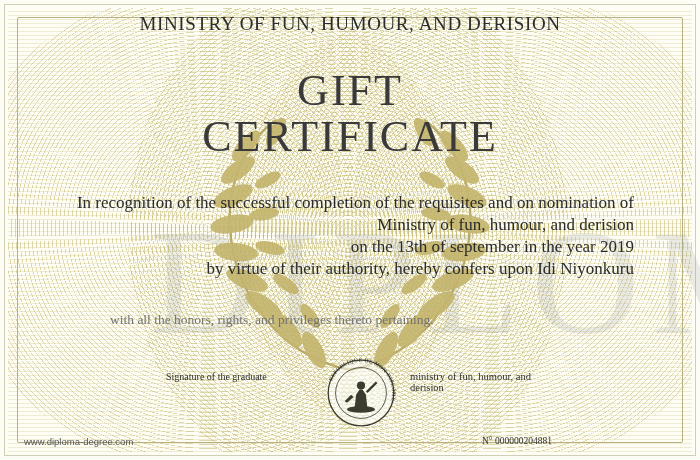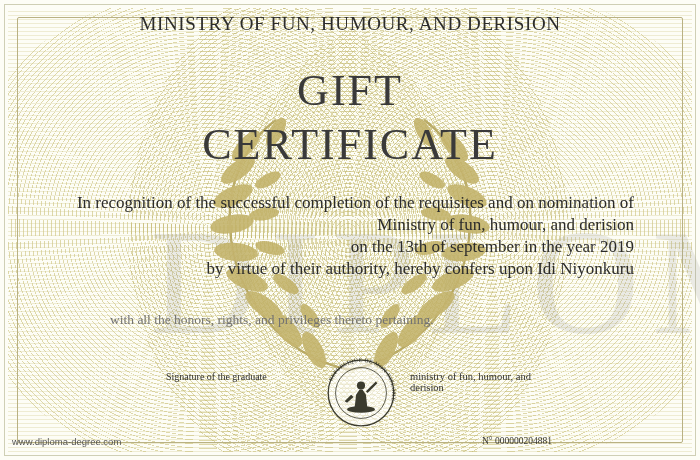--- a/index.html
+++ b/index.html
@@ -74,41 +74,41 @@
   .content{position:absolute;left:0;top:0;width:564px;height:460px;}
   .ministry{
     position:absolute;top:13px;left:0;width:700px;text-align:center;
     font-size:19px;color:#2c2c2c;letter-spacing:.6px;
   }
   .title{
     position:absolute;top:70px;left:0;width:700px;text-align:center;
     color:#3a3a3a;
     font-size:44px;line-height:42px;letter-spacing:2px;
   }
-  .title .l2{display:block;margin-top:12px;}
+  .title .l2{display:block;margin-top:4px;}
   .body{
     position:absolute;left:64px;top:192px;width:570px;
     font-size:17px;line-height:22px;color:#2b2b2b;text-align:right;
   }
   .body .ln{display:block;white-space:nowrap;}
   .honors{
     position:absolute;left:110px;top:312px;width:520px;
     font-size:13.5px;color:#737373;
   }
   .sig-left{
     position:absolute;left:166px;top:371px;
     font-size:10px;color:#2f2f2f;
   }
   .sig-right{
     position:absolute;left:410px;top:371px;
     font-size:10.5px;color:#2f2f2f;
   }
   .seal{position:absolute;left:320px;top:352px;width:82px;height:82px;}
   .footer-left{
-    position:absolute;left:12px;top:436px;
+    position:absolute;left:24px;top:436px;
     font-size:9.5px;color:#555;font-family:"Liberation Sans", sans-serif;
   }
   .footer-right{
     position:absolute;right:12px;top:436px;
     font-size:9.5px;color:#333;font-family:"Liberation Serif", serif;
   }
 </style>
 </head>
 <body>
 

